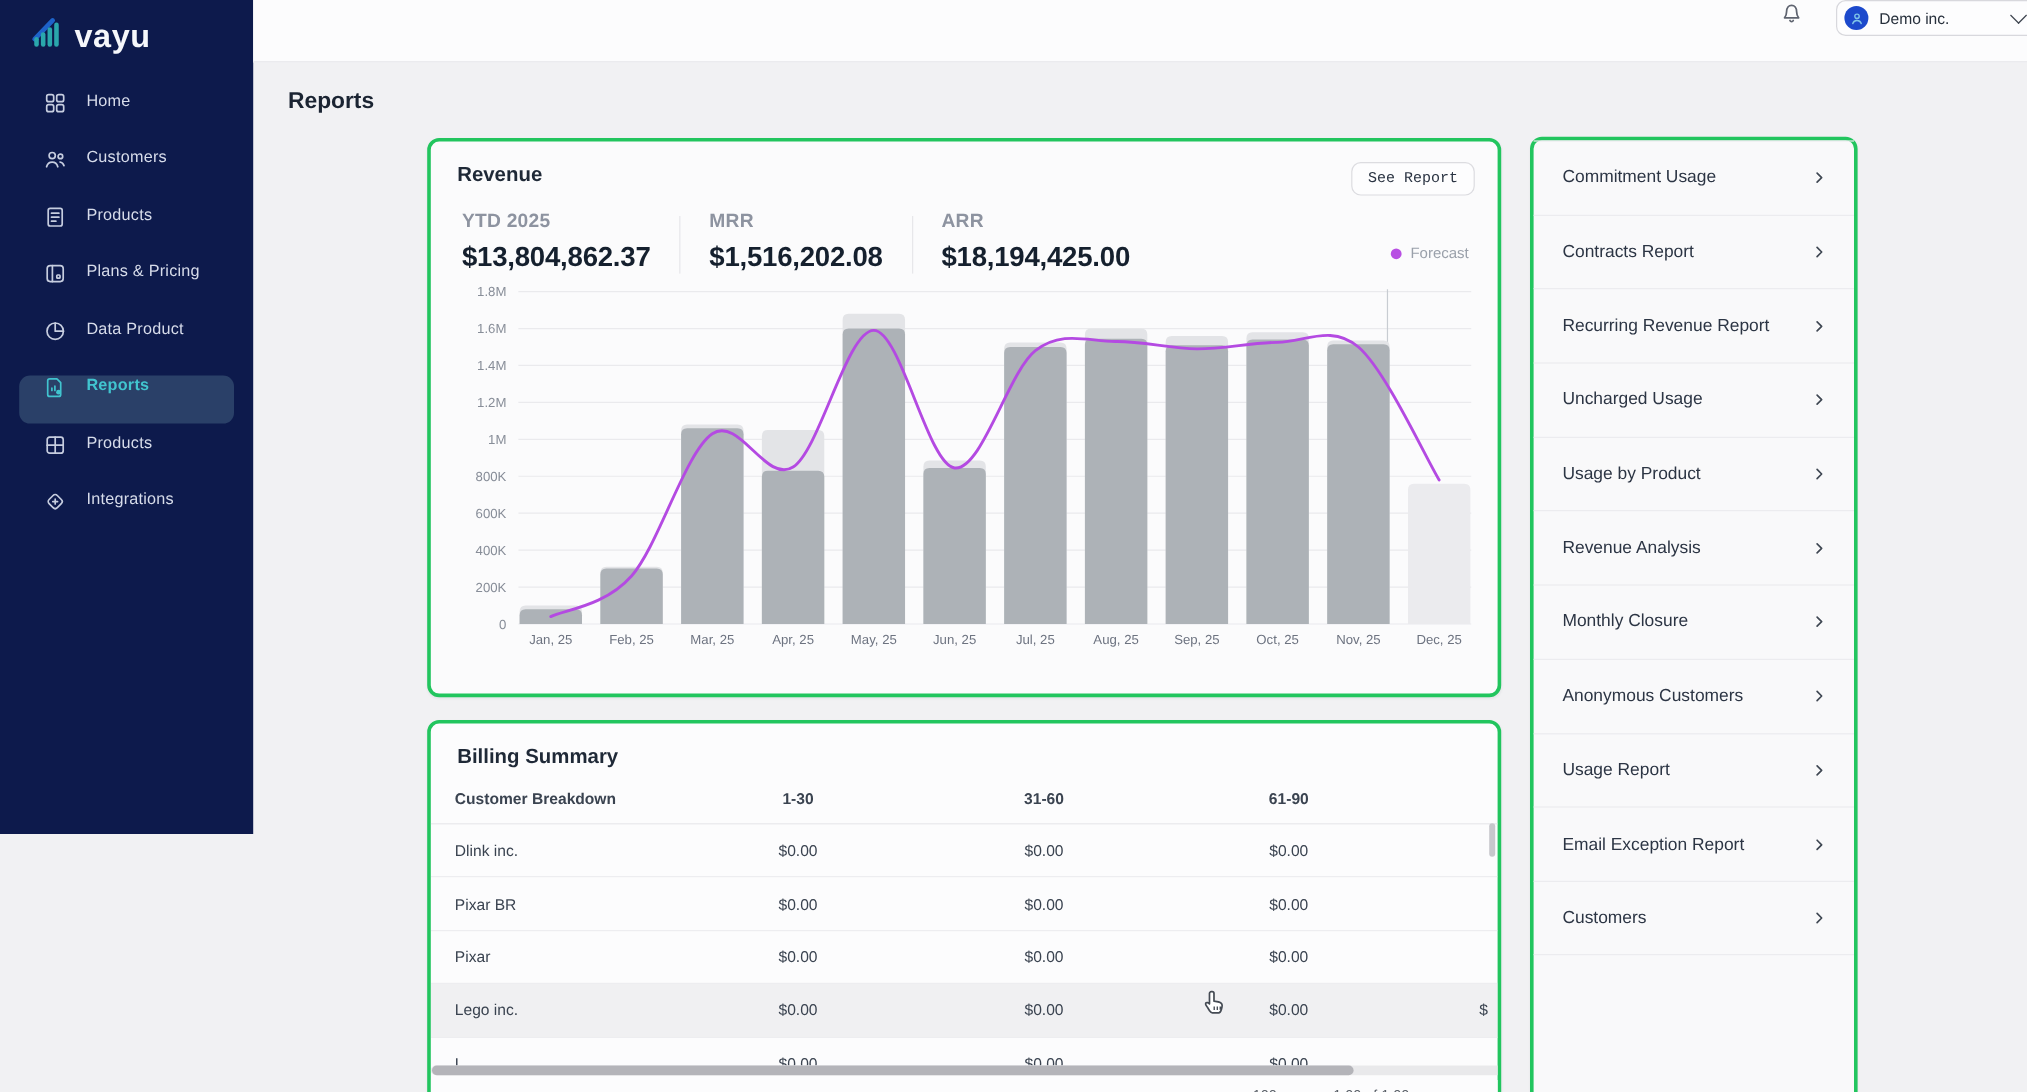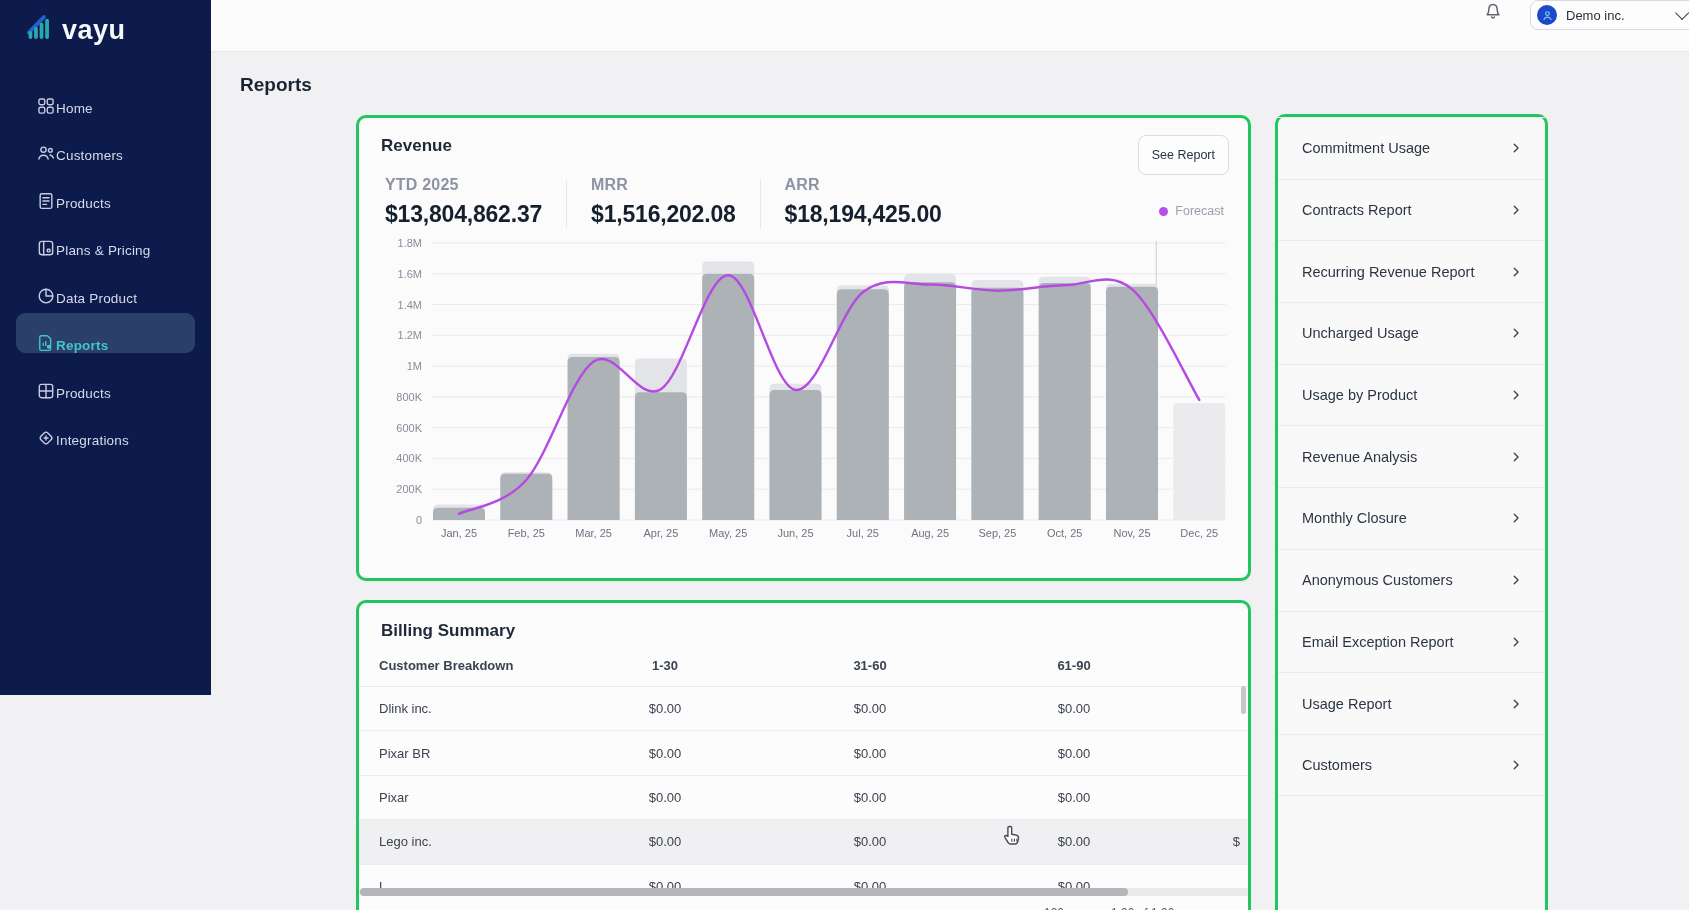--- a/index.html
+++ b/index.html
@@ -6,21 +6,21 @@
     background:#f1f1f3;font-family:"Liberation Sans","DejaVu Sans",sans-serif;
     -webkit-font-smoothing:antialiased;}
   *{box-sizing:border-box;}
 
   
   .sidebar{position:absolute;left:0;top:0;width:211px;height:695px;background:#0d1a4c;}
   .logo{position:absolute;left:26px;top:13px;display:flex;align-items:center;gap:6px;}
   .logo-text{color:#f5f7fb;font-size:27px;font-weight:700;letter-spacing:.5px;line-height:1;}
   .nav{position:absolute;left:0;top:68px;width:211px;}
   .nav-item{position:relative;margin:7.5px 16px 0 16px;height:40px;border-radius:9px;
-    display:flex;align-items:flex-end;padding:0 0 0 20px;cursor:pointer;color:#d7dcea;}
+    display:flex;align-items:flex-start;padding:0 0 0 20px;gap:16px;cursor:pointer;color:#d7dcea;}
   .nav-item .nav-icon{width:20px;height:20px;color:#c6cddf;display:flex;}
   .nav-item .nav-label{font-size:13.5px;font-weight:500;letter-spacing:.2px;}
   .nav-item.active{background:#2a4068;color:#41c4cf;}
   .nav-item.active .nav-icon{color:#41c4cf;}
   .nav-item.active .nav-label{color:#41c4cf;font-weight:700;}
 
   
   .topbar{position:absolute;left:211px;top:0;width:1512px;height:52px;background:#fcfcfd;
     border-bottom:1px solid #e7e7ea;display:flex;justify-content:flex-end;
     gap:26px;padding-right:25px;}
@@ -37,22 +37,22 @@
   
   .main{position:absolute;left:211px;top:52px;width:1478px;height:858px;overflow:hidden;}
   .page-title{position:absolute;left:29px;top:22px;margin:0;font-size:19px;font-weight:700;color:#1b2432;}
   .card{position:absolute;background:#fbfbfc;border:3px solid #22c55e;border-radius:10px;
     box-shadow:0 1px 2px rgba(20,24,40,.05);}
   .card-title{font-size:17px;font-weight:700;color:#1f2937;}
 
   
   .revenue-card{left:145px;top:63px;width:895px;height:466px;}
   .revenue-card .card-title{position:absolute;left:22px;top:18px;}
-  .see-report{position:absolute;right:19px;top:17px;height:40px;padding:0 13px;background:#fdfdfe;
-    border:1px solid #dcdce0;border-radius:8px;font-size:12.5px;color:#2a3342;font-weight:500;cursor:pointer;}
+  .see-report{position:absolute;right:19px;top:17px;height:28px;padding:0 13px;background:#fdfdfe;
+    border:1px solid #dcdce0;border-radius:8px;font-size:12.5px;color:#2a3342;font-weight:500;cursor:pointer;font-family:Liberation Mono, monospace;}
   .stats{position:absolute;left:26px;top:58px;display:flex;align-items:flex-start;}
   .stat{padding-right:24px;}
   .stat + .sdiv + .stat{padding-left:24px;}
   .sdiv{width:1px;background:#e7e7ea;align-self:stretch;margin-top:4px;}
   .stat .slabel{font-size:16px;color:#8d93a0;margin-bottom:7px;letter-spacing:.2px;font-weight:bold;}
   .stat .svalue{font-size:23px;font-weight:700;color:#15202e;letter-spacing:-.2px;}
   .legend{position:absolute;right:24px;top:86px;display:flex;align-items:center;gap:7px;
     font-size:12.5px;color:#9aa0aa;}
   .legend .dot{width:9px;height:9px;border-radius:50%;background:#b84fe3;}
   #revenue-chart{position:absolute;left:15px;top:113px;}
@@ -416,29 +416,29 @@
         </div>
         <div class="sug-item">
           <span class="sug-label">Anonymous Customers</span>
           <span class="sug-chevron">
             <svg viewBox="0 0 24 24" fill="none" stroke="currentColor" stroke-width="2.4" stroke-linecap="round" stroke-linejoin="round">
               <path d="M9 5.5 15.5 12 9 18.5"></path>
             </svg>
           </span>
         </div>
         <div class="sug-item">
+          <span class="sug-label">Usage Report</span>
+          <span class="sug-chevron">
+            <svg viewBox="0 0 24 24" fill="none" stroke="currentColor" stroke-width="2.4" stroke-linecap="round" stroke-linejoin="round">
+              <path d="M9 5.5 15.5 12 9 18.5"></path>
+            </svg>
+          </span>
+        </div>
+        <div class="sug-item">
           <span class="sug-label">Email Exception Report</span>
-          <span class="sug-chevron">
-            <svg viewBox="0 0 24 24" fill="none" stroke="currentColor" stroke-width="2.4" stroke-linecap="round" stroke-linejoin="round">
-              <path d="M9 5.5 15.5 12 9 18.5"></path>
-            </svg>
-          </span>
-        </div>
-        <div class="sug-item">
-          <span class="sug-label">Usage Report</span>
           <span class="sug-chevron">
             <svg viewBox="0 0 24 24" fill="none" stroke="currentColor" stroke-width="2.4" stroke-linecap="round" stroke-linejoin="round">
               <path d="M9 5.5 15.5 12 9 18.5"></path>
             </svg>
           </span>
         </div>
         <div class="sug-item">
           <span class="sug-label">Customers</span>
           <span class="sug-chevron">
             <svg viewBox="0 0 24 24" fill="none" stroke="currentColor" stroke-width="2.4" stroke-linecap="round" stroke-linejoin="round">

